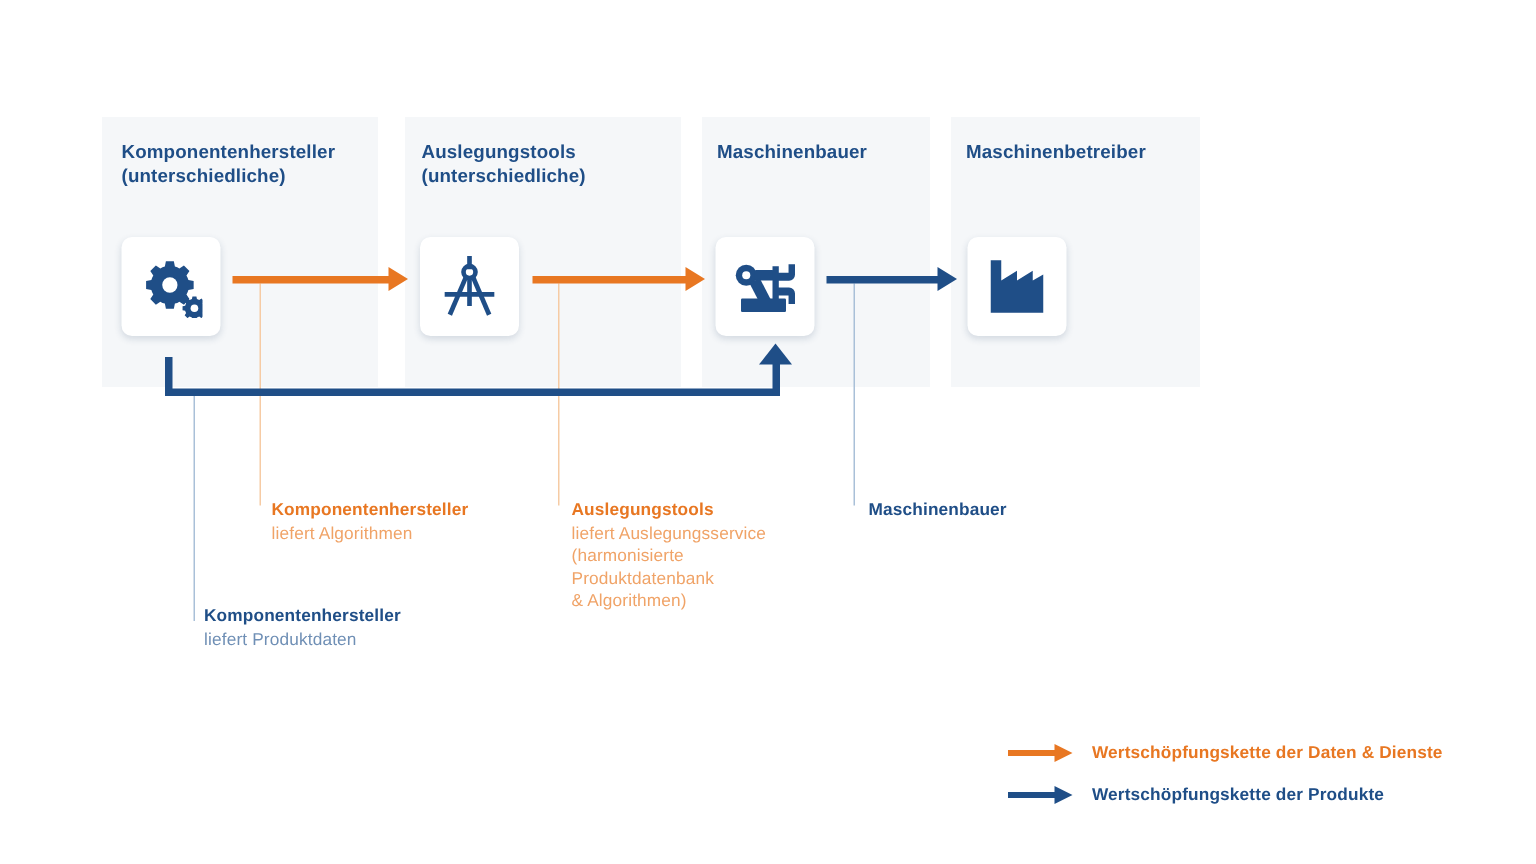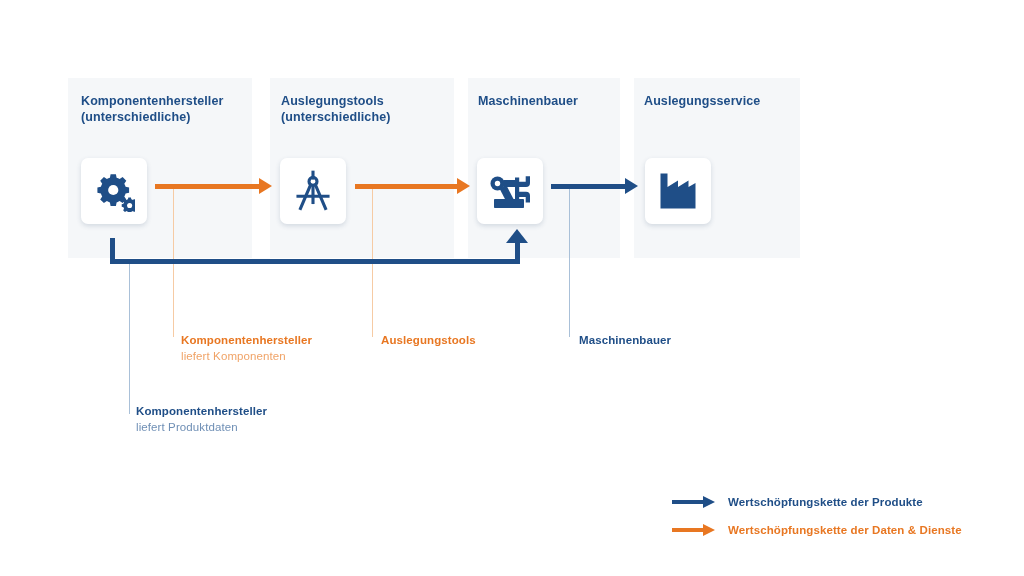--- a/index.html
+++ b/index.html
@@ -75,21 +75,21 @@
   <div class="panel" style="left:68px;top:52px;width:184px;height:180px;"></div>
   <div class="panel" style="left:270px;top:52px;width:184px;height:180px;"></div>
   <div class="panel" style="left:468px;top:52px;width:152px;height:180px;"></div>
   <div class="panel" style="left:634px;top:52px;width:166px;height:180px;"></div>
 
   <div class="panel-title" style="left:81px;top:67px;width:170px;">Komponentenhersteller
 (unterschiedliche)</div>
   <div class="panel-title" style="left:281px;top:67px;width:170px;">Auslegungstools
 (unterschiedliche)</div>
   <div class="panel-title" style="left:478px;top:67px;width:145px;">Maschinenbauer</div>
-  <div class="panel-title" style="left:644px;top:67px;width:160px;">Auslegungsservice</div>
+  <div class="panel-title" style="left:644px;top:67px;width:160px;">Maschinenbetreiber</div>
 
   <div class="thin-v" style="left:129px;top:236px;height:152px;background:#a9c0d8;"></div>
 
   <div class="thin-v" style="left:173px;top:163px;height:148px;background:#f6cba4;"></div>
 
   <div class="thin-v" style="left:372px;top:163px;height:148px;background:#f6cba4;"></div>
 
   <div class="thin-v" style="left:569px;top:163px;height:148px;background:#a9c0d8;"></div>
 
   <div class="h-line" style="left:155px;top:158px;width:105px;background:#e87722;"></div>
@@ -146,47 +146,51 @@
   </div>
 
   <div class="tile" style="left:645px;top:132px;">
     <svg width="42" height="38" viewBox="0 0 42 38">
       <path fill="#1f4e87" d="M3.5 1.5 h7 V15 l10.5 -6.5 V15 L31.5 8.5 V15 L38.5 11 V36.5 H3.5 Z"></path>
     </svg>
   </div>
 
   <div class="note orange" style="left:181px;top:307px;width:175px;">
     <p class="t">Komponentenhersteller</p>
-    <p class="d">liefert Komponenten</p>
+    <p class="d">liefert Algorithmen</p>
   </div>
 
   <div class="note orange" style="left:381px;top:307px;width:160px;">
     <p class="t">Auslegungstools</p>
+    <p class="d">liefert Auslegungsservice
+(harmonisierte
+Produktdatenbank
+&amp; Algorithmen)</p>
   </div>
 
 
   <div class="note blue" style="left:579px;top:307px;width:190px;">
     <p class="t">Maschinenbauer</p>
   </div>
 
   <div class="note blue" style="left:136px;top:378px;width:200px;">
     <p class="t">Komponentenhersteller</p>
     <p class="d">liefert Produktdaten</p>
   </div>
 
   <div class="legend">
     <div class="legend-row">
       <span class="legend-arrow">
+        <span class="bar" style="background:#e87722;"></span>
+        <span class="tip" style="border-left:12px solid #e87722;"></span>
+      </span>
+      <span class="legend-label" style="color:#e87722;">Wertschöpfungskette der Daten &amp; Dienste</span>
+    </div>
+    <div class="legend-row">
+      <span class="legend-arrow">
         <span class="bar" style="background:#1f4e87;"></span>
         <span class="tip" style="border-left:12px solid #1f4e87;"></span>
       </span>
       <span class="legend-label" style="color:#1f4e87;">Wertschöpfungskette der Produkte</span>
-    </div>
-    <div class="legend-row">
-      <span class="legend-arrow">
-        <span class="bar" style="background:#e87722;"></span>
-        <span class="tip" style="border-left:12px solid #e87722;"></span>
-      </span>
-      <span class="legend-label" style="color:#e87722;">Wertschöpfungskette der Daten &amp; Dienste</span>
     </div>
   </div>
 
 </div>
 
 </body></html>

